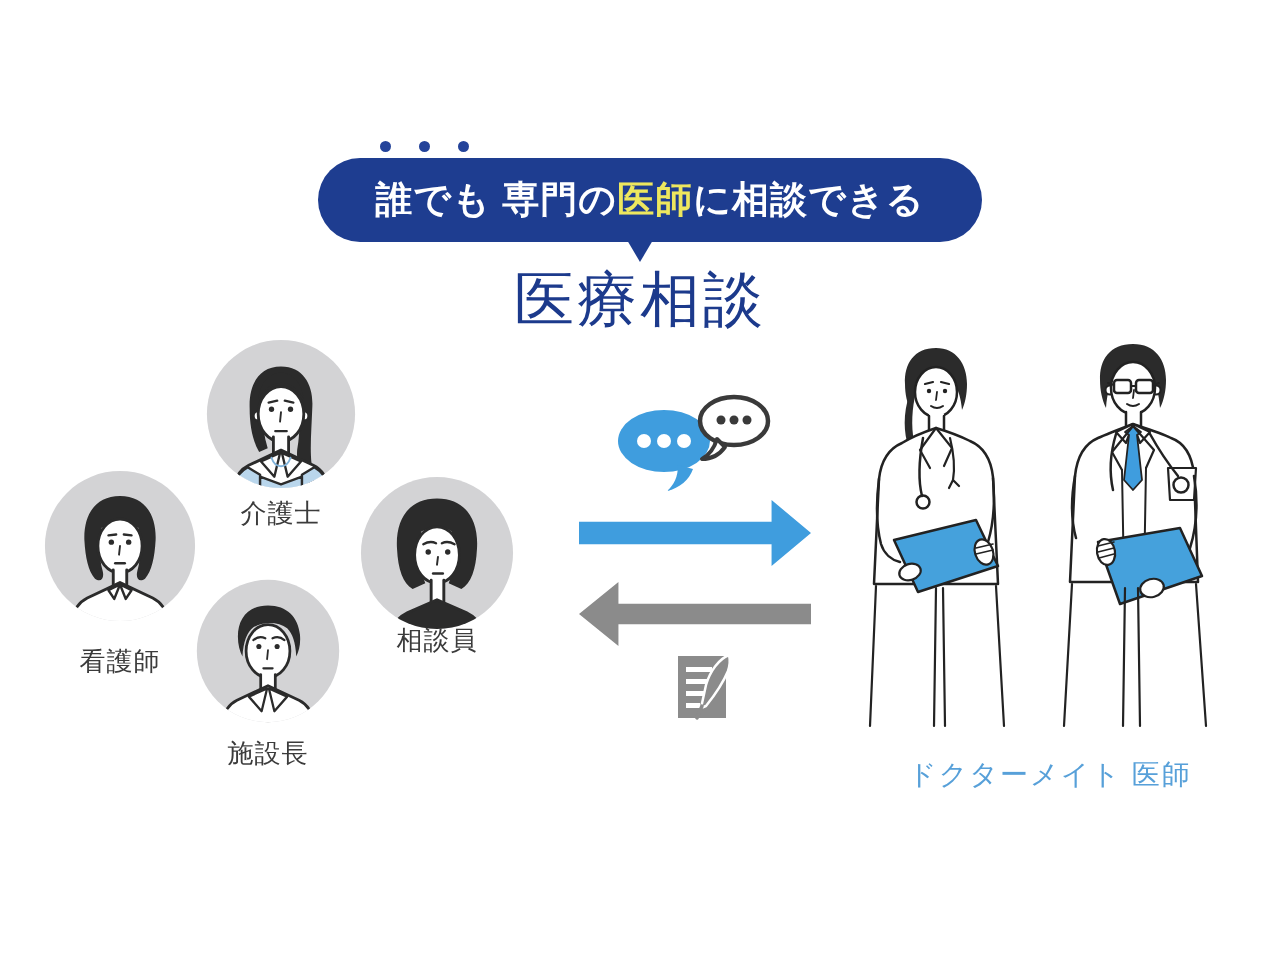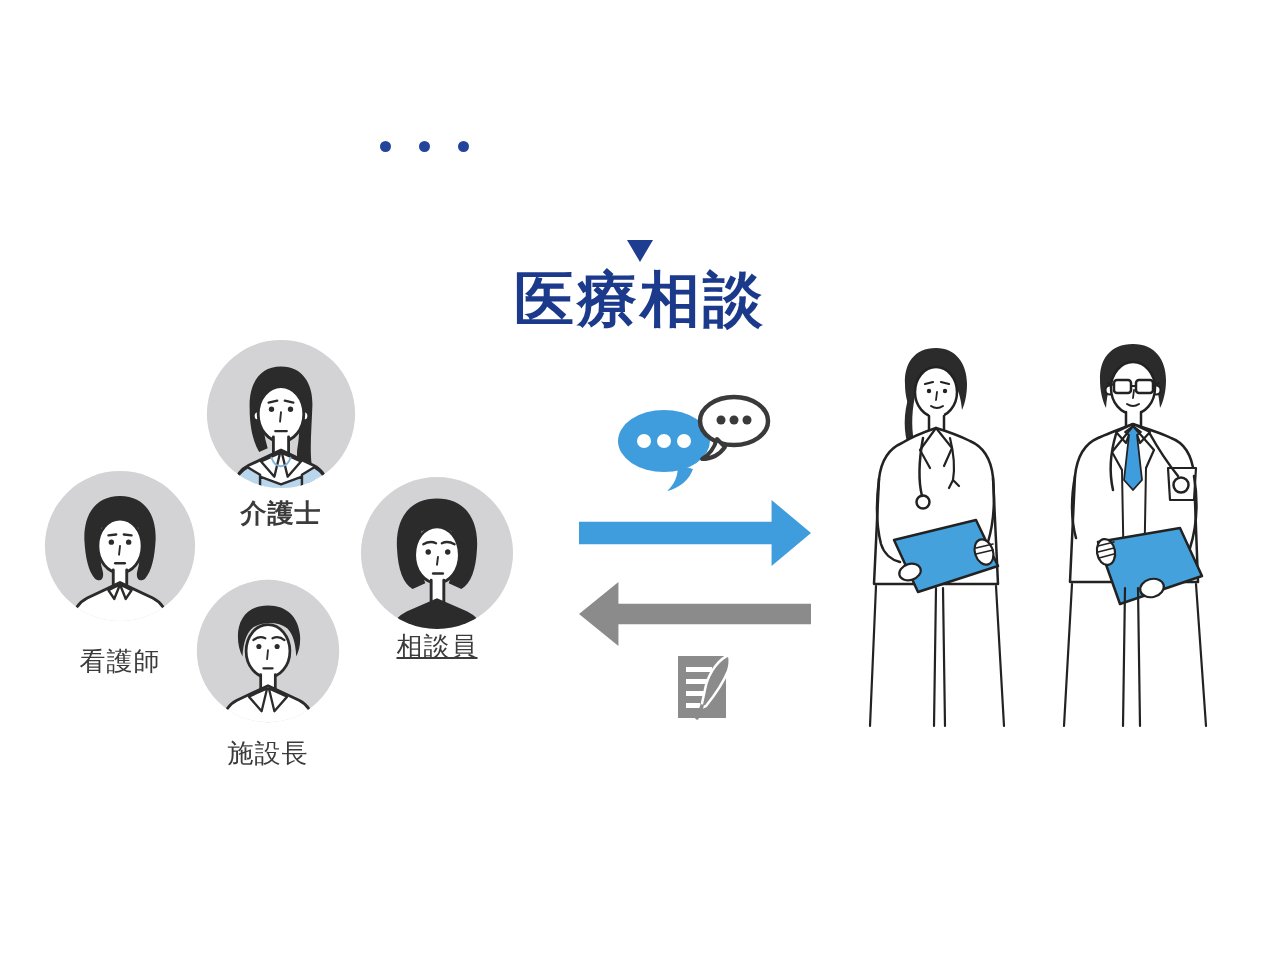--- a/index.html
+++ b/index.html
@@ -17,36 +17,36 @@
     color:#ffffff;font-size:37px;font-weight:700;letter-spacing:1px;white-space:pre;
   }
   .banner .hl{color:#ede75e;}
   .banner-tail{
     position:absolute;left:627px;top:240px;width:0;height:0;
     border-left:13px solid transparent;border-right:13px solid transparent;
     border-top:22px solid #1e3d90;
   }
   .title{
     position:absolute;left:400px;top:260px;width:480px;margin:0;text-align:center;
-    font-size:60px;font-weight:700;color:#1c3a8c;letter-spacing:3px;
+    font-size:60px;font-weight:400;color:#1c3a8c;letter-spacing:3px;
   }
   
   .avatar{position:absolute;margin:0;}
   .avatar svg{display:block;}
   .avatar figcaption{
     position:absolute;left:50%;transform:translateX(-50%);
     white-space:nowrap;font-size:26px;color:#3b3b3b;font-weight:500;letter-spacing:1px;
   }
   .av-kaigoshi{left:205px;top:338px;width:152px;height:152px;}
   .av-kangoshi{left:43px;top:469px;width:154px;height:154px;}
   .av-soudanin{left:359px;top:475px;width:156px;height:156px;}
   .av-shisetsucho{left:195px;top:578px;width:146px;height:146px;}
-  .av-kaigoshi figcaption{top:158px;font-weight:bold;}
+  .av-kaigoshi figcaption{top:158px;}
   .av-kangoshi figcaption{top:175px;}
-  .av-soudanin figcaption{top:154px;text-decoration:underline;}
+  .av-soudanin figcaption{top:148px;}
   .av-shisetsucho figcaption{top:158px;}
   
   .chat-bubbles{position:absolute;left:612px;top:393px;}
   .arrow-right{
     position:absolute;left:579px;top:500px;width:232px;height:66px;background:#3f9dde;
     clip-path:polygon(0% 33%,83% 33%,83% 0%,100% 50%,83% 100%,83% 67%,0% 67%);
   }
   .arrow-left{
     position:absolute;left:579px;top:582px;width:232px;height:64px;background:#8b8b8b;
     clip-path:polygon(100% 34%,17% 34%,17% 0%,0% 50%,17% 100%,17% 66%,100% 66%);
@@ -63,20 +63,23 @@
 <body>
 
 <div class="stage">
 
   <div class="dots">
     <span></span>
     <span></span>
     <span></span>
   </div>
 
+  <div class="banner">
+    <span>誰でも 専門の</span><span class="hl">医師</span><span>に相談できる</span>
+  </div>
   <div class="banner-tail"></div>
 
   <h1 class="title">医療相談</h1>
 
   <figure class="avatar av-kaigoshi">
     <svg width="152" height="152" viewBox="0 0 160 160">
       <defs>
           <clipPath id="c1">
             <circle cx="80" cy="80" r="78"></circle>
           </clipPath>
@@ -261,14 +264,15 @@
       <path d="M346,146 C350,170 349,196 342,218 C338,230 326,242 314,250" fill="none" stroke="#222" stroke-width="2.5"></path>
       <path d="M227,146 C223,168 223,190 228,208" fill="none" stroke="#222" stroke-width="2.5"></path>
       <path d="M250,212 L332,198 L354,246 L272,274 Z" fill="#45a1dc" stroke="#222" stroke-width="2.5"></path>
       <ellipse cx="258" cy="222" rx="9" ry="13" fill="#fff" stroke="#222" stroke-width="2.2" transform="rotate(-10 258 222)"></ellipse>
       <path d="M250,216 L266,212 M250,222 L266,218 M251,228 L266,224" stroke="#222" stroke-width="1.6" fill="none"></path>
       <ellipse cx="304" cy="258" rx="12" ry="9" fill="#fff" stroke="#222" stroke-width="2.2" transform="rotate(-15 304 258)"></ellipse>
       <path d="M224,254 L216,396 M277,258 L275,396 M290,258 L292,396 M348,254 L358,396" stroke="#222" stroke-width="2.2" fill="none"></path>
     </g>
   </svg>
 
+  <div class="doctors-label">ドクターメイト 医師</div>
 
 </div>
 
 </body></html>

